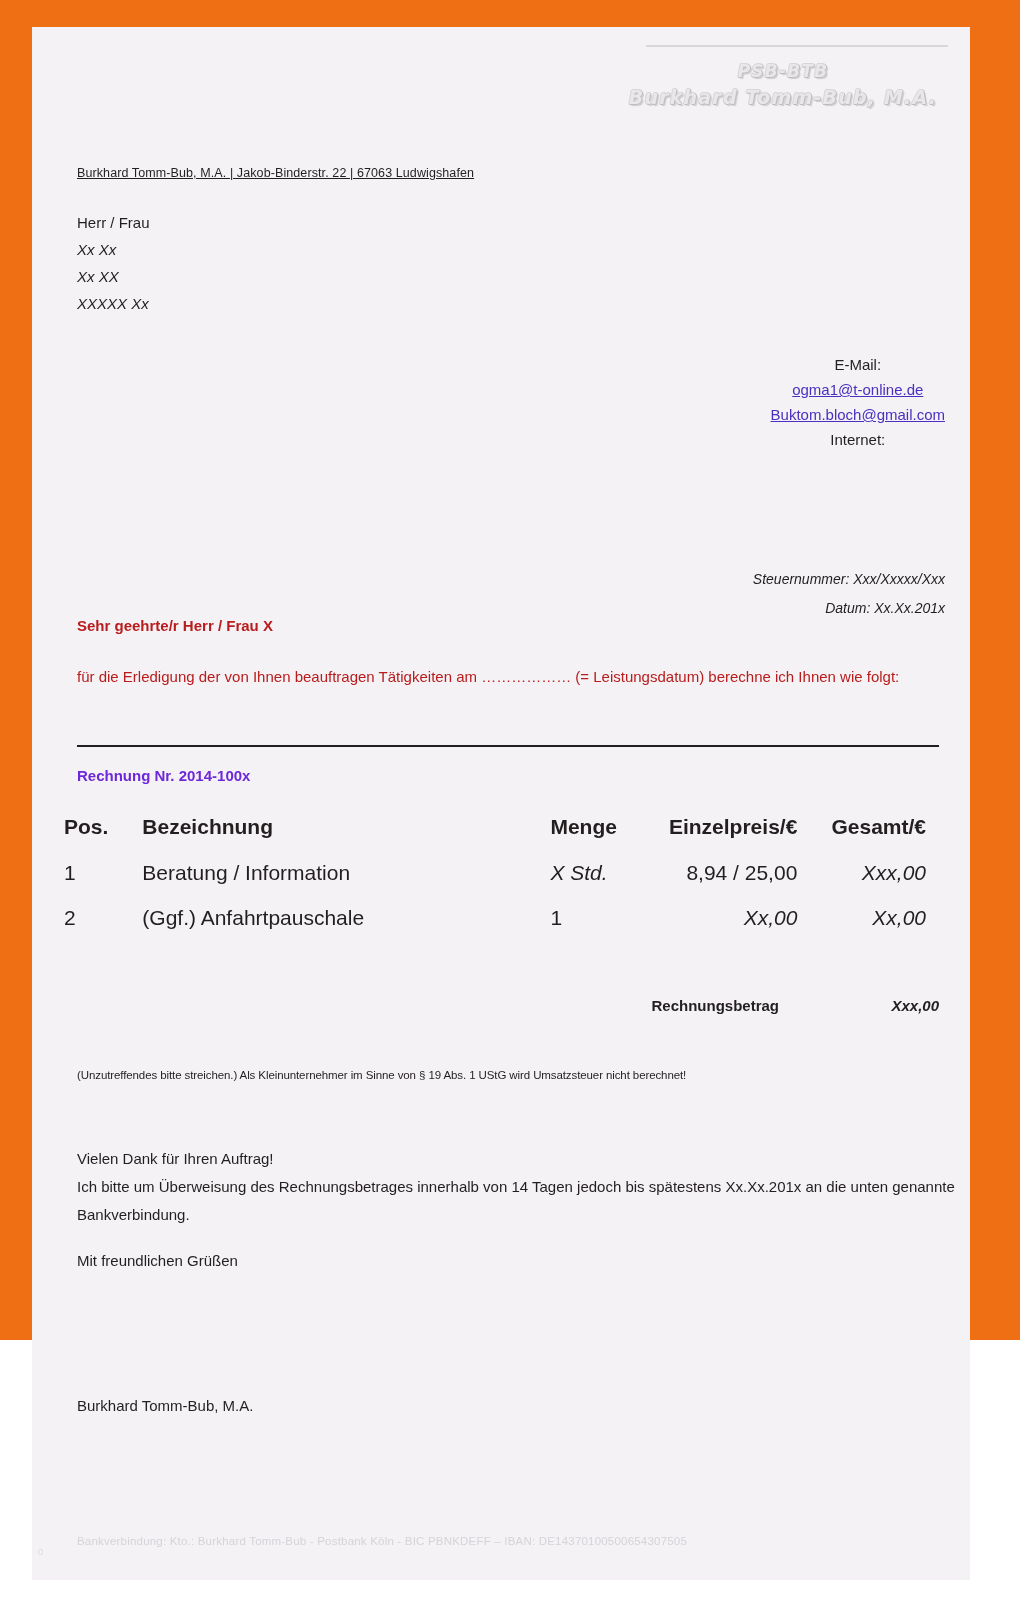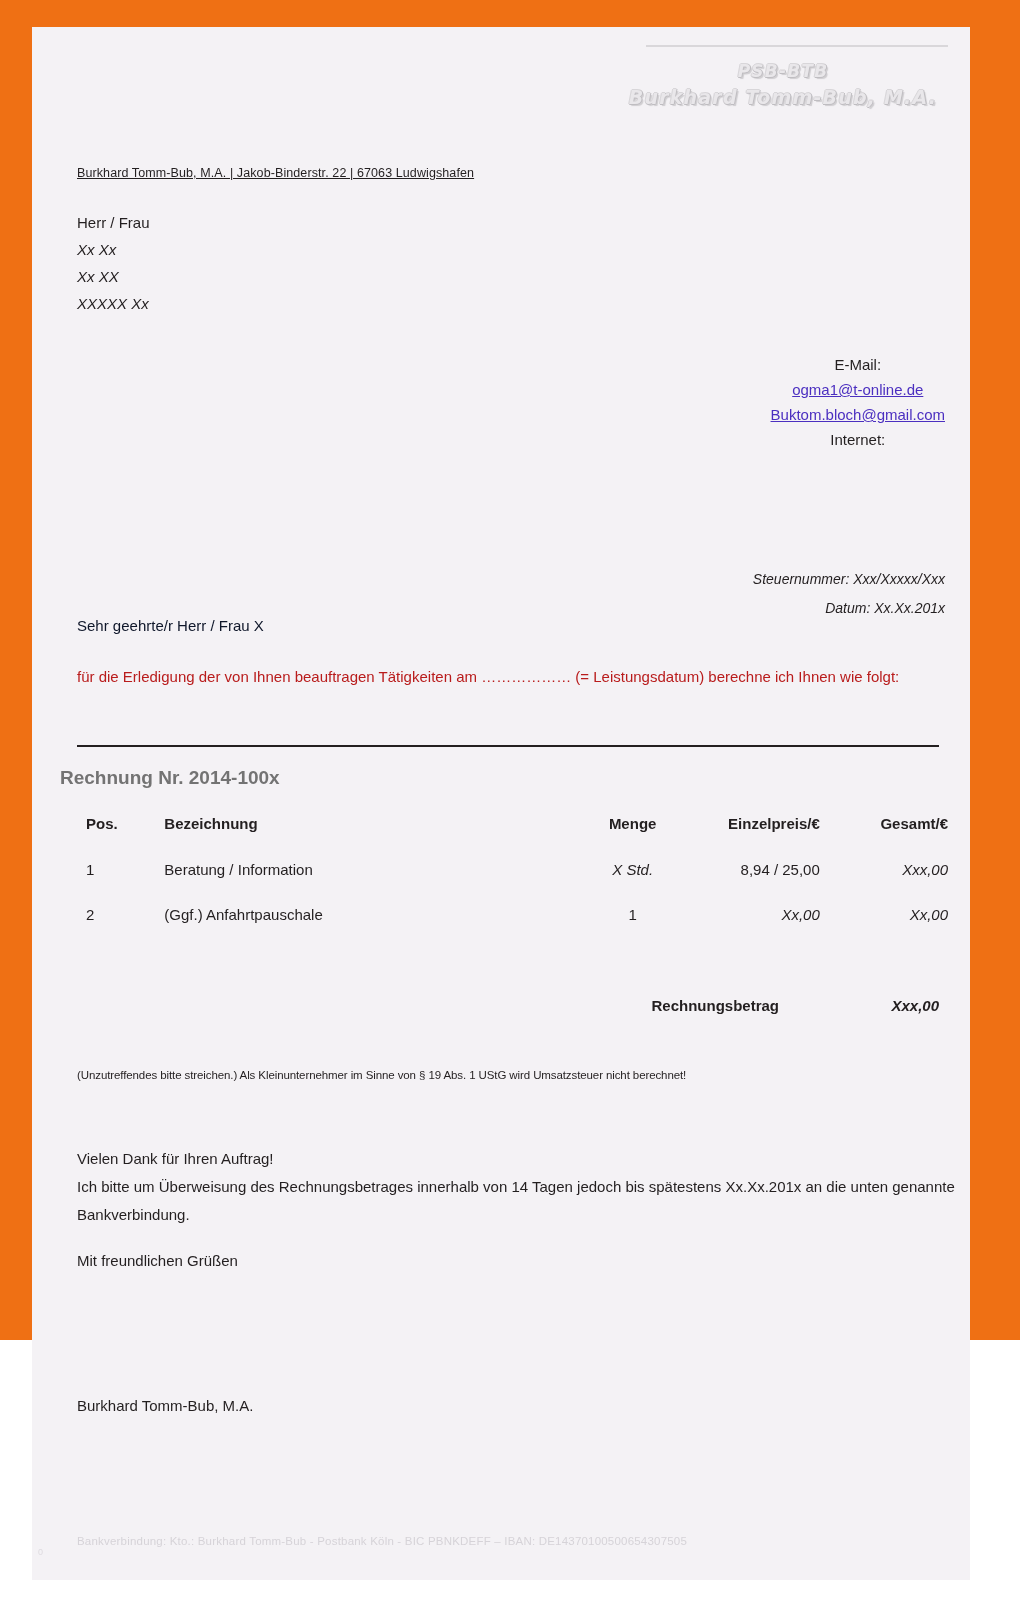--- a/index.html
+++ b/index.html
@@ -117,21 +117,22 @@
     margin-top: 42px;
   }
   #tax-block .ph { font-style: italic; }
 
   
   #salutation {
     position: absolute;
     left: 45px;
     top: 590px;
     font-size: 15px;
-    color: #0f172a;
+    color: #b91c1c;
+    font-weight: bold;
   }
 
   #intro {
     position: absolute;
     left: 45px;
     top: 636px;
     width: 862px;
     font-size: 15px;
     color: #b91c1c;
     line-height: 28px;
@@ -141,47 +142,47 @@
   #hr-invoice {
     position: absolute;
     left: 45px;
     top: 718px;
     width: 862px;
     height: 2px;
     background: #231f20;
   }
   #invoice-title {
     position: absolute;
-    left: 28px;
+    left: 45px;
     top: 740px;
-    font-size: 19px;
+    font-size: 15px;
     font-weight: bold;
-    color: #737373;
+    color: #6d28d9;
   }
 
   #invoice-table {
     position: absolute;
-    left: 54px;
+    left: 32px;
     top: 788px;
     width: 862px;
     border-collapse: collapse;
-    font-size: 15px;
+    font-size: 21px;
     color: #231f20;
   }
   #invoice-table th,
   #invoice-table td {
     padding: 0;
     font-weight: normal;
     vertical-align: top;
   }
   #invoice-table thead th { font-weight: bold; height: 46px; }
   #invoice-table tbody td { height: 45px; }
   .c-pos   { width: 80px;  text-align: left; }
   .c-desc  { width: 420px; text-align: left; }
-  .c-qty   { width: 120px; text-align: center; }
+  .c-qty   { width: 120px; text-align: left; }
   .c-unit  { width: 130px; text-align: right; padding-right: 18px !important; }
   .c-total { width: 112px; text-align: right; }
   .ph { font-style: italic; }
 
   #total-row {
     position: absolute;
     left: 45px;
     top: 970px;
     width: 862px;
     font-size: 15px;

